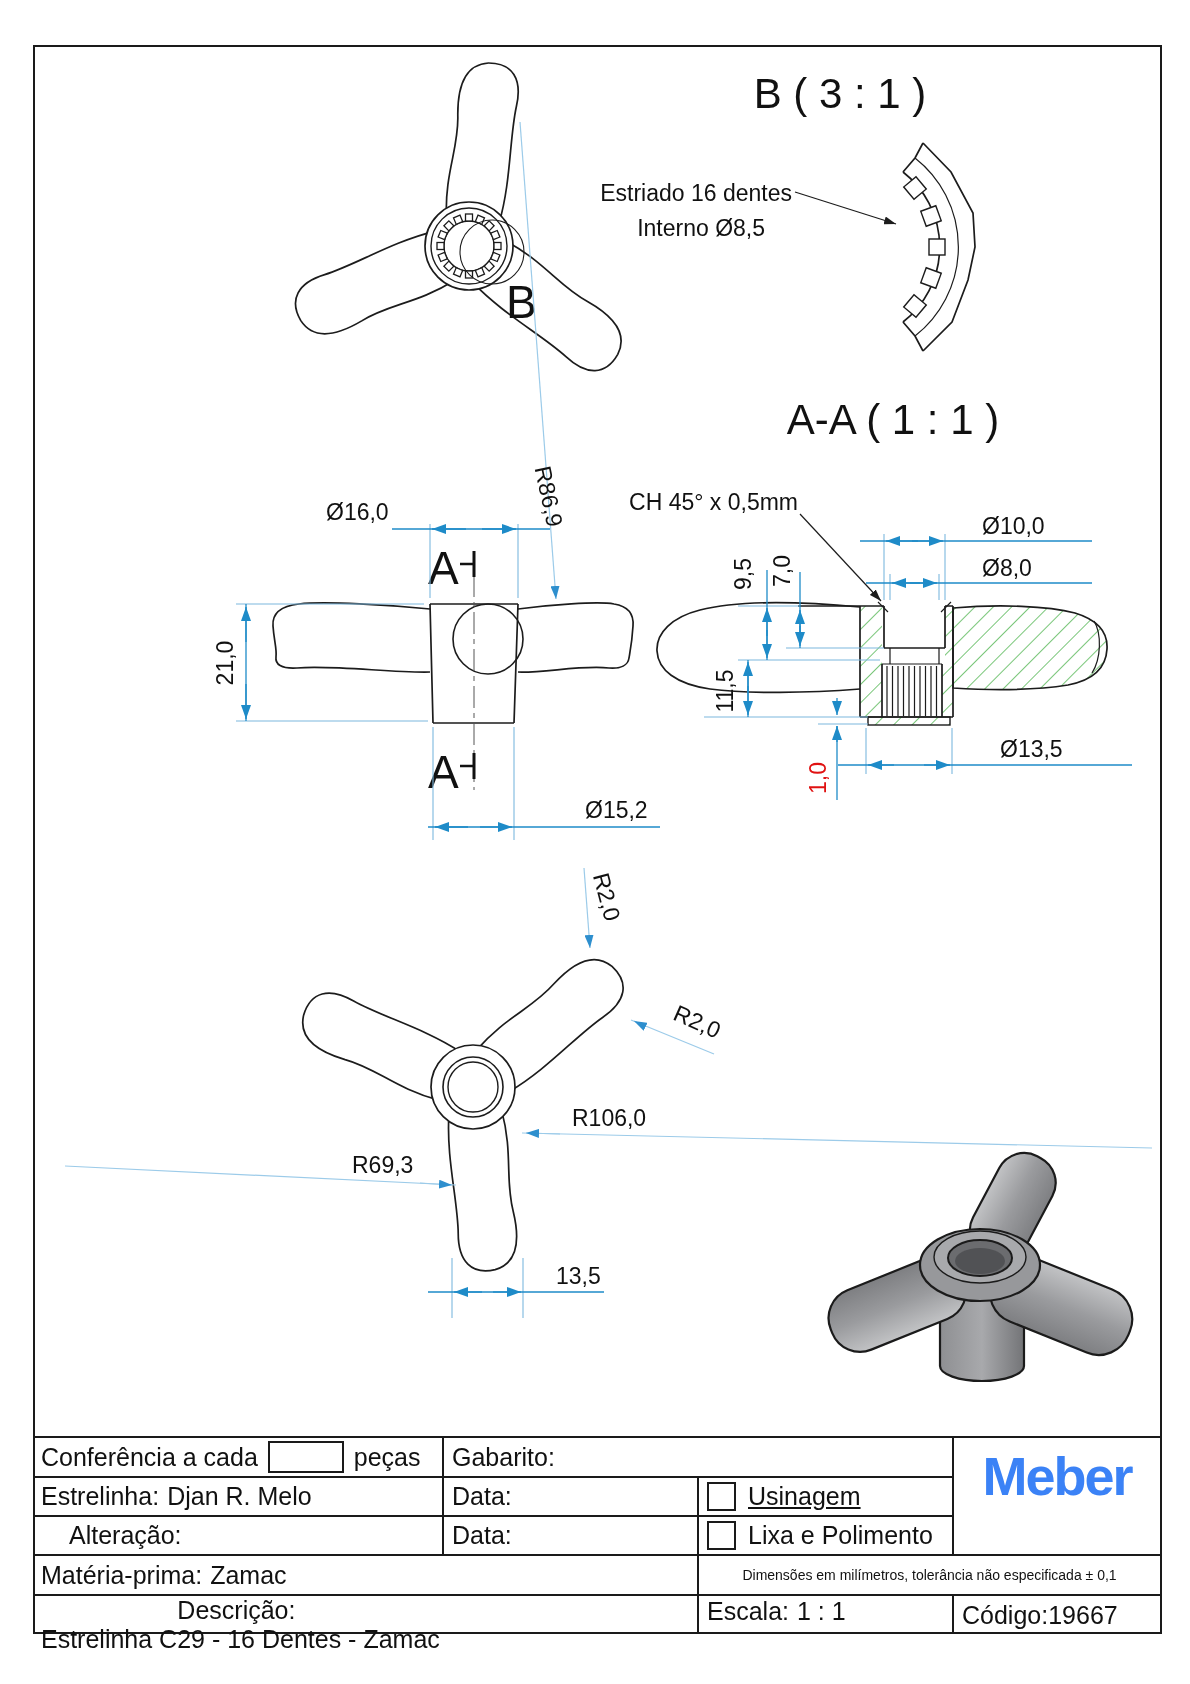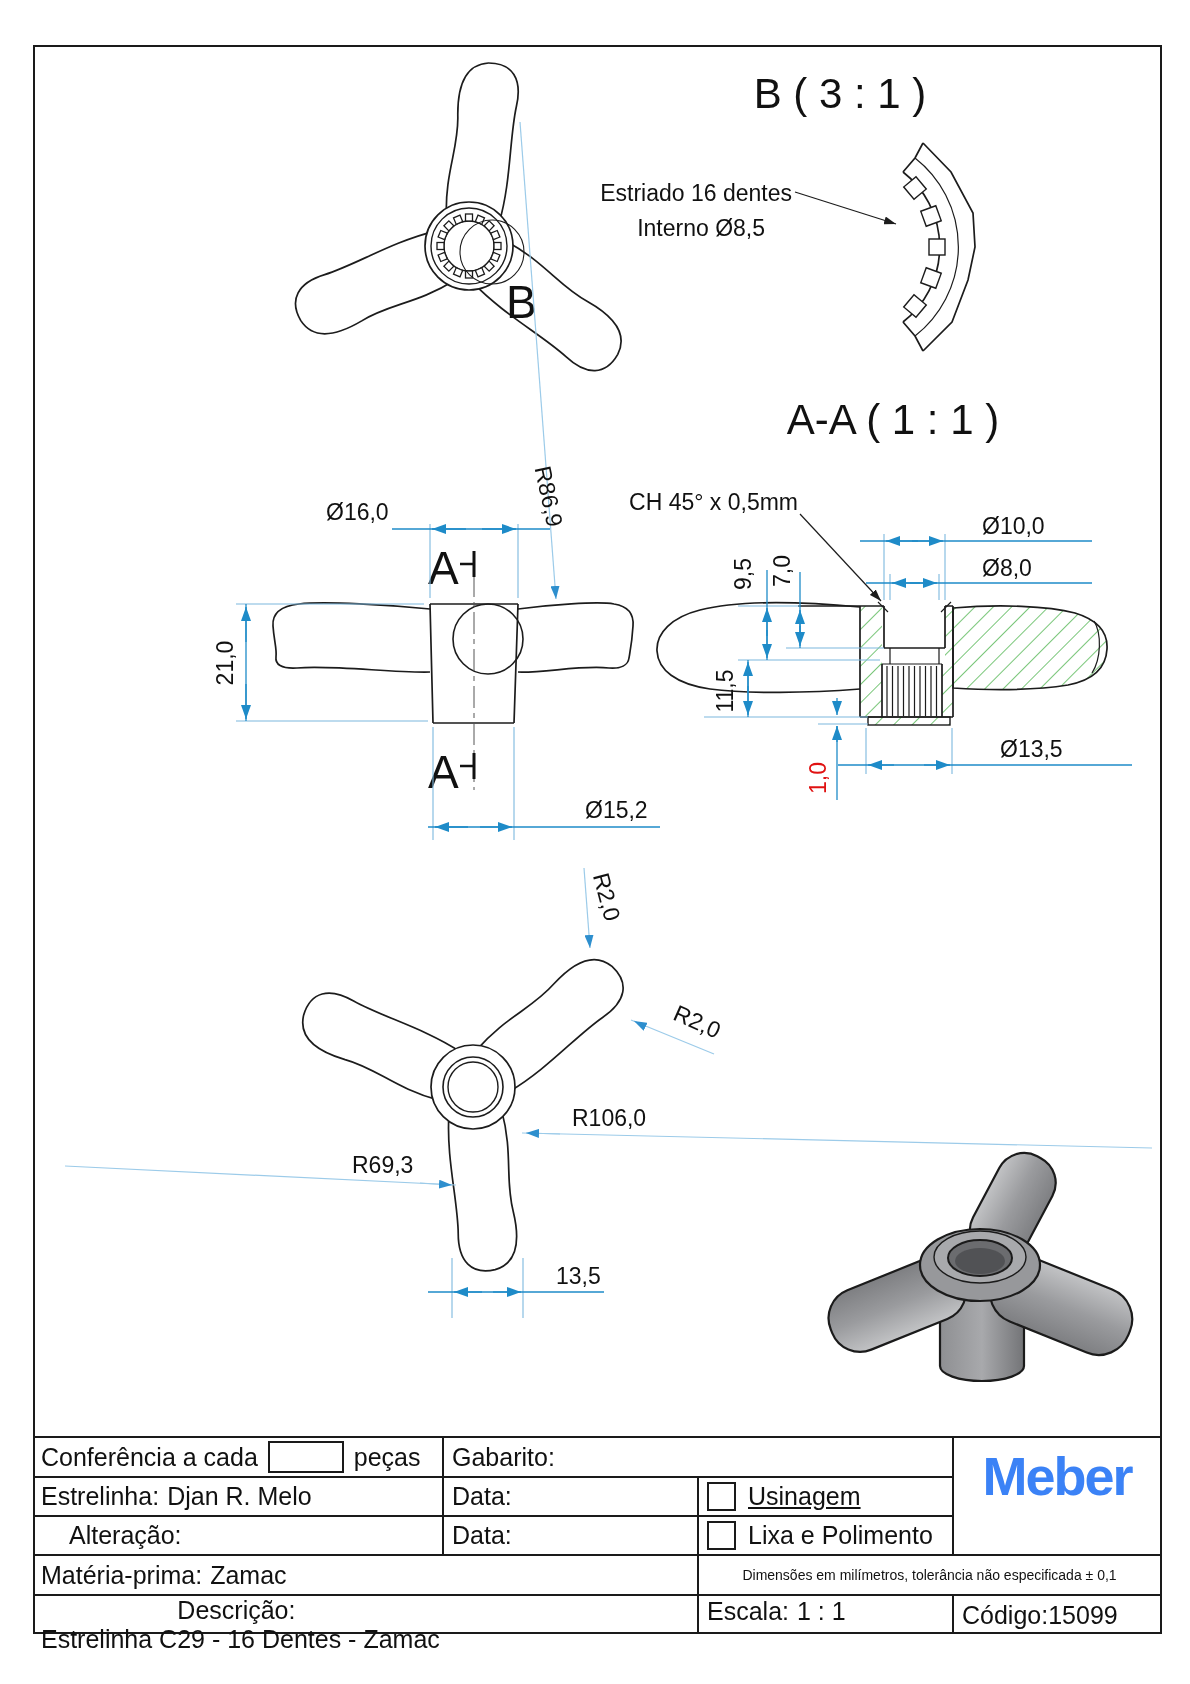--- a/index.html
+++ b/index.html
@@ -351,15 +351,15 @@
   <div class="cell" style="left:8px;top:160px;height:38px;flex-direction:column;">
     <span class="lbl">Descrição:</span>
     <span>Estrelinha C29 - 16 Dentes - Zamac</span>
   </div>
   <div class="cell" style="left:674px;top:160px;height:30px;text-align:right;">
     <span class="lbl">Escala:</span>
     <span>1 : 1</span>
   </div>
   <div class="cell" style="left:929px;top:160px;height:38px;">
     <span>Código:</span>
-    <span>15099</span>
+    <span>19667</span>
   </div>
 </div>
 
 </body></html>

